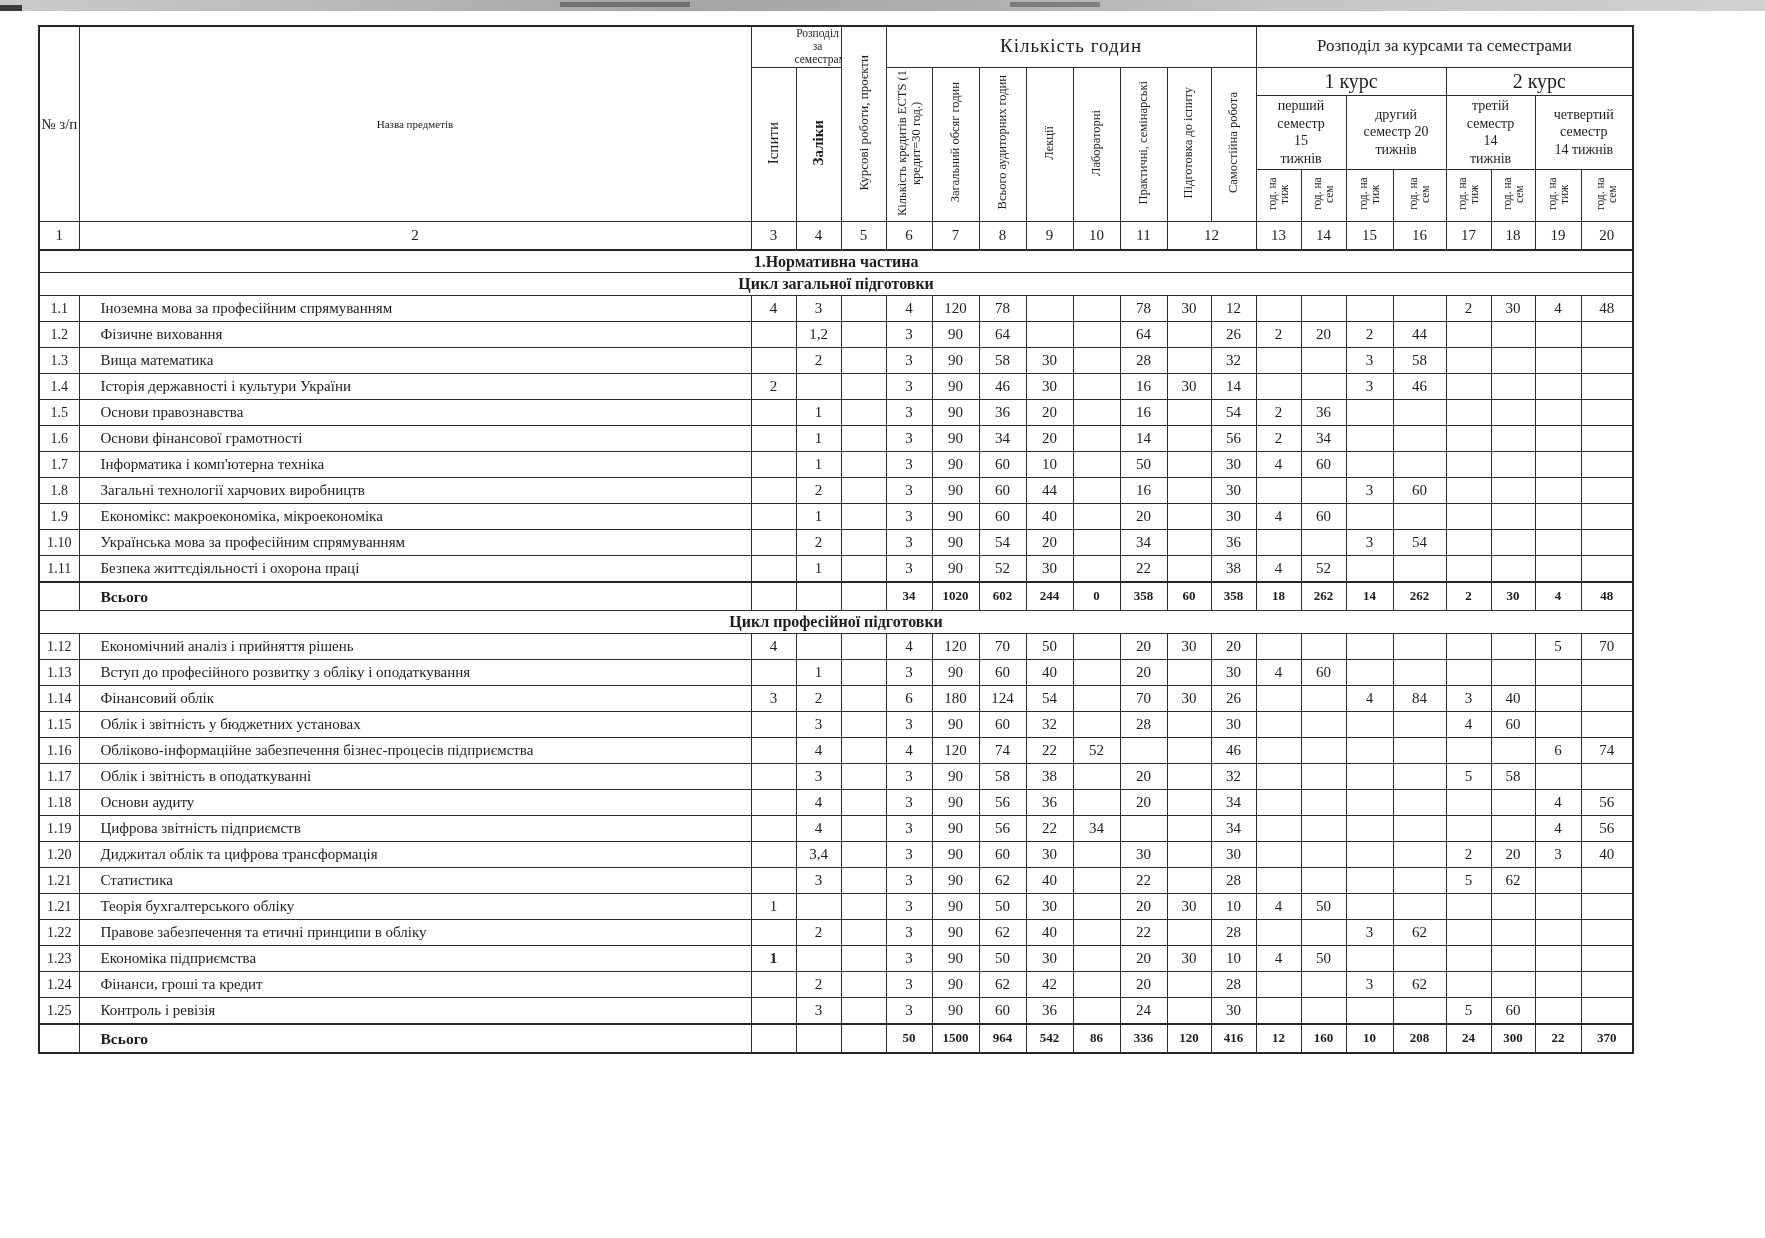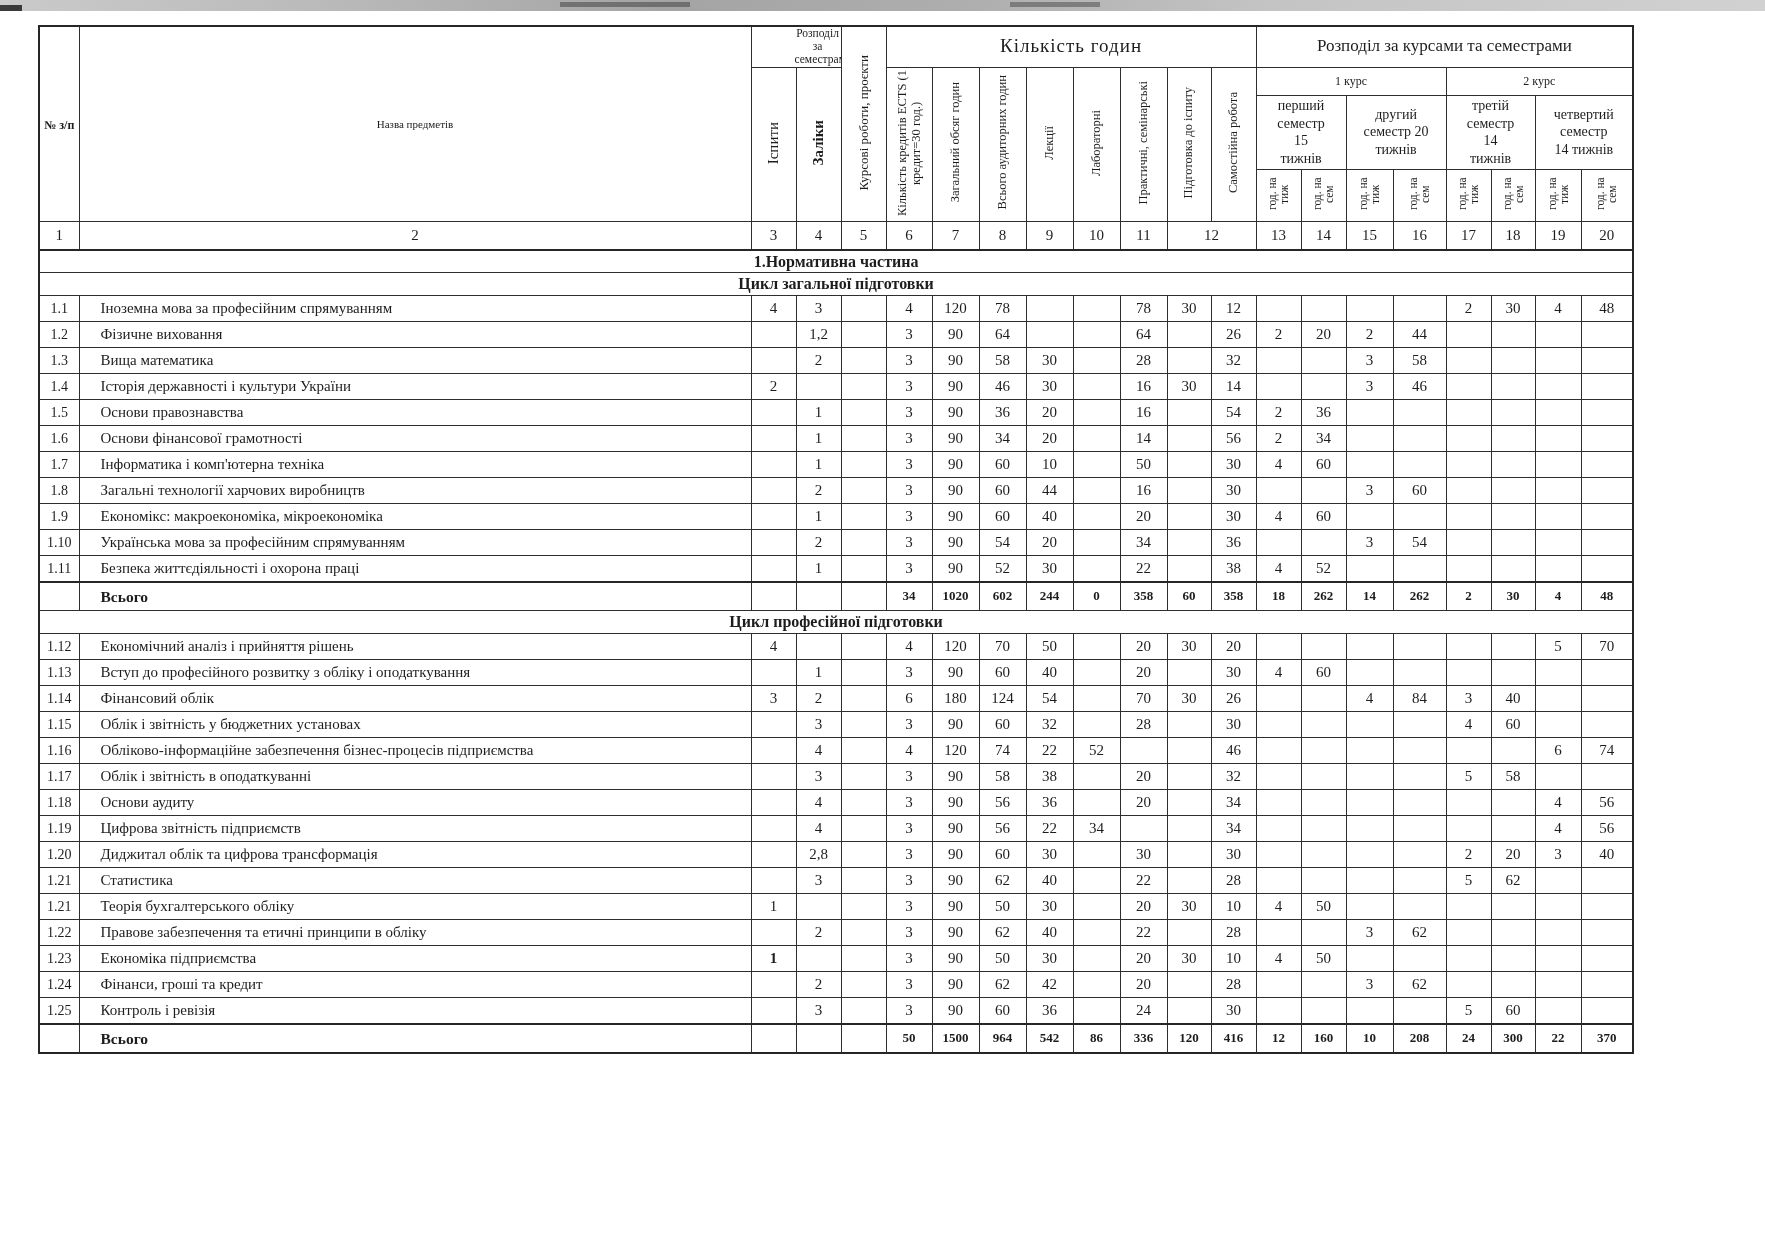--- a/index.html
+++ b/index.html
@@ -15,24 +15,24 @@
      font-size:15px;line-height:1.1;}
   
   tr.h-groups{height:34px;}
   tr.h-courses{height:28px;}
   tr.h-sems{height:74px;}
   tr.h-units{height:52px;}
   tr.num-row{height:28px;}
   tr.num-row td{border-bottom:2px solid #262626;font-size:15px;}
   .subject-h{font-size:11px;}
   .small{font-size:11.5px;line-height:1.15;padding-left:43px;}
-  .small2{font-size:12px;font-weight:bold;}
+  .small2{font-size:15px;}
   .big-h{font-size:19px;letter-spacing:1px;margin-top:16px;}
   .big-h2{font-size:17px;}
-  .course-h{font-size:12px;margin-top:48px;}
+  .course-h{font-size:20px;margin-top:48px;}
   .sem-h{font-size:14px;padding:0 16px;line-height:1.25;}
   .rot{writing-mode:vertical-rl;transform:rotate(180deg);display:inline-block;
        line-height:1.08;max-height:150px;}
   .rs15{font-size:15px;}
   .rs13{font-size:13px;max-height:180px;}
   .rs12{font-size:12.5px;}
   .rs11{font-size:11.5px;max-height:48px;}
   .zal{font-weight:bold;}
   
   tr.title-row{height:23px;}
@@ -607,21 +607,21 @@
           <td></td>
           <td></td>
           <td></td>
           <td>4</td>
           <td>56</td>
         </tr>
         <tr class="data-row">
           <td class="no-cell">1.20</td>
           <td class="name">Диджитал облік та цифрова трансформація</td>
           <td></td>
-          <td>2,8</td>
+          <td>3,4</td>
           <td></td>
           <td>3</td>
           <td>90</td>
           <td>60</td>
           <td>30</td>
           <td></td>
           <td>30</td>
           <td></td>
           <td>30</td>
           <td></td>

